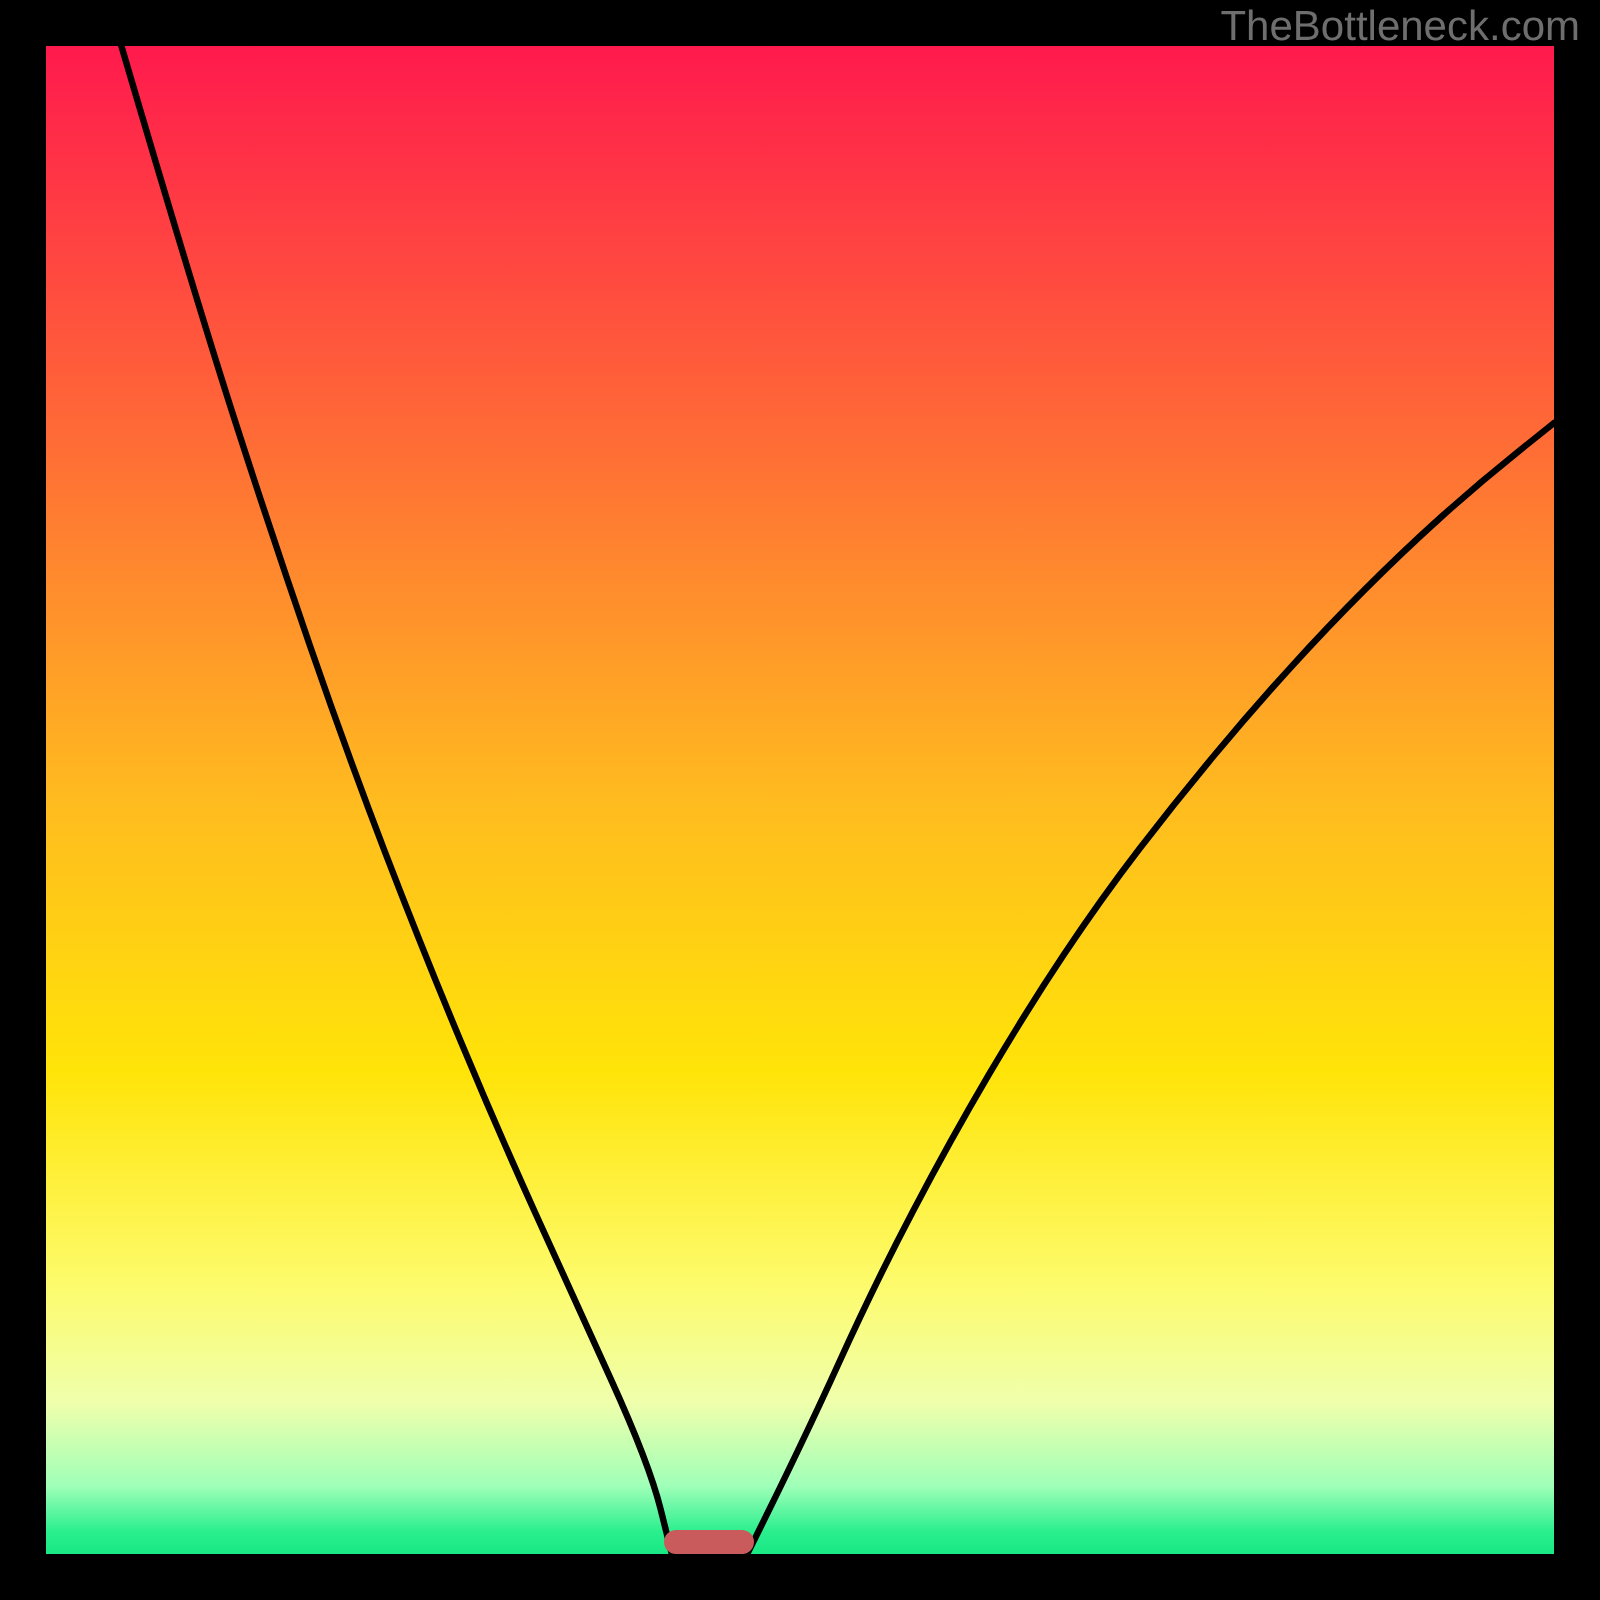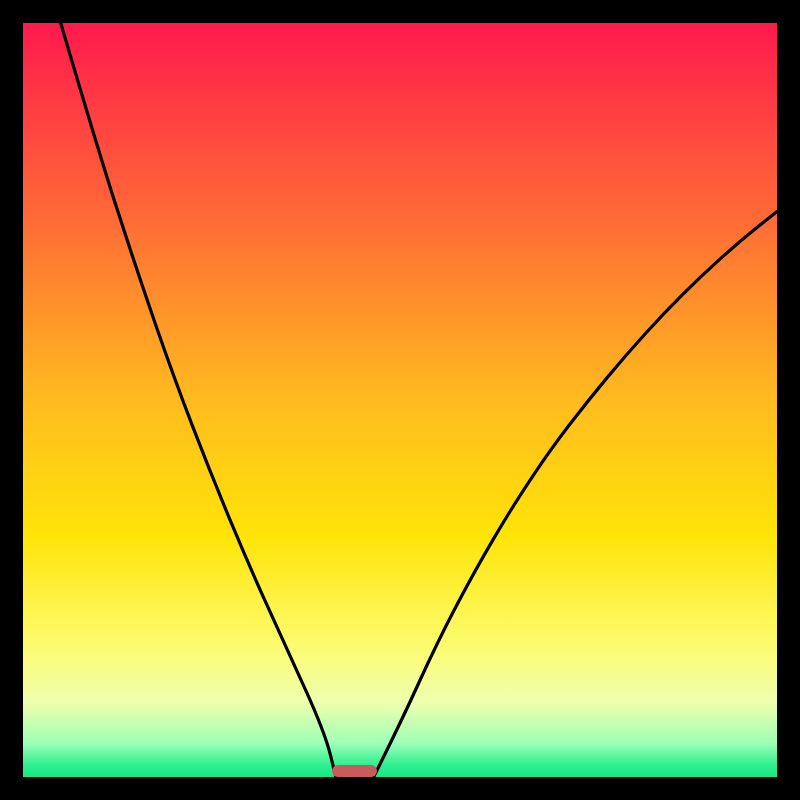--- a/index.html
+++ b/index.html
@@ -76,13 +76,14 @@
     </svg>
 
     <svg class="svg-layer" width="754" height="754" viewBox="0 0 754 754">
       <path id="left-curve-path" fill="none" stroke="#000" stroke-width="3.2" stroke-linecap="round" d="M 37.7 0 Q 75.4 128.18000000000006 94.25 186.615 Q 113.1 245.04999999999995 131.95 299.715 Q 150.8 354.38 169.65 403.39 Q 188.5 452.4 207.35 497.64 Q 226.2 542.88 245.04999999999998 584.3499999999999 Q 263.9 625.8199999999999 282.75 667.29 Q 301.6 708.76 307.255 731.38 T 312.90999999999997 754"></path>
       <path id="right-curve-path" fill="none" stroke="#000" stroke-width="3.2" stroke-linecap="round" d="M 350.61 754 Q 377 701.22 395.85 659.75 Q 414.70000000000005 618.28 433.55 582.4649999999999 Q 452.4 546.65 471.25 514.605 Q 490.1 482.56 508.95 454.28499999999997 Q 527.8 426.01 546.65 401.505 Q 565.5 377 584.35 354.38 Q 603.2 331.75999999999993 622.05 311.025 Q 640.9 290.29 659.75 271.44 Q 678.6 252.58999999999997 697.45 235.62500000000003 Q 716.3 218.66000000000008 735.15 203.58000000000004 T 754 188.5"></path>
     </svg>
 
     <div class="marker" id="marker" style="left: 309.14px; top: 741.936px; width: 45.24px; height: 12.064px; background: rgb(202, 91, 93);"></div>
   </div>
 
+  <div class="watermark">TheBottleneck.com</div>
 </div>
 
 </body></html>

